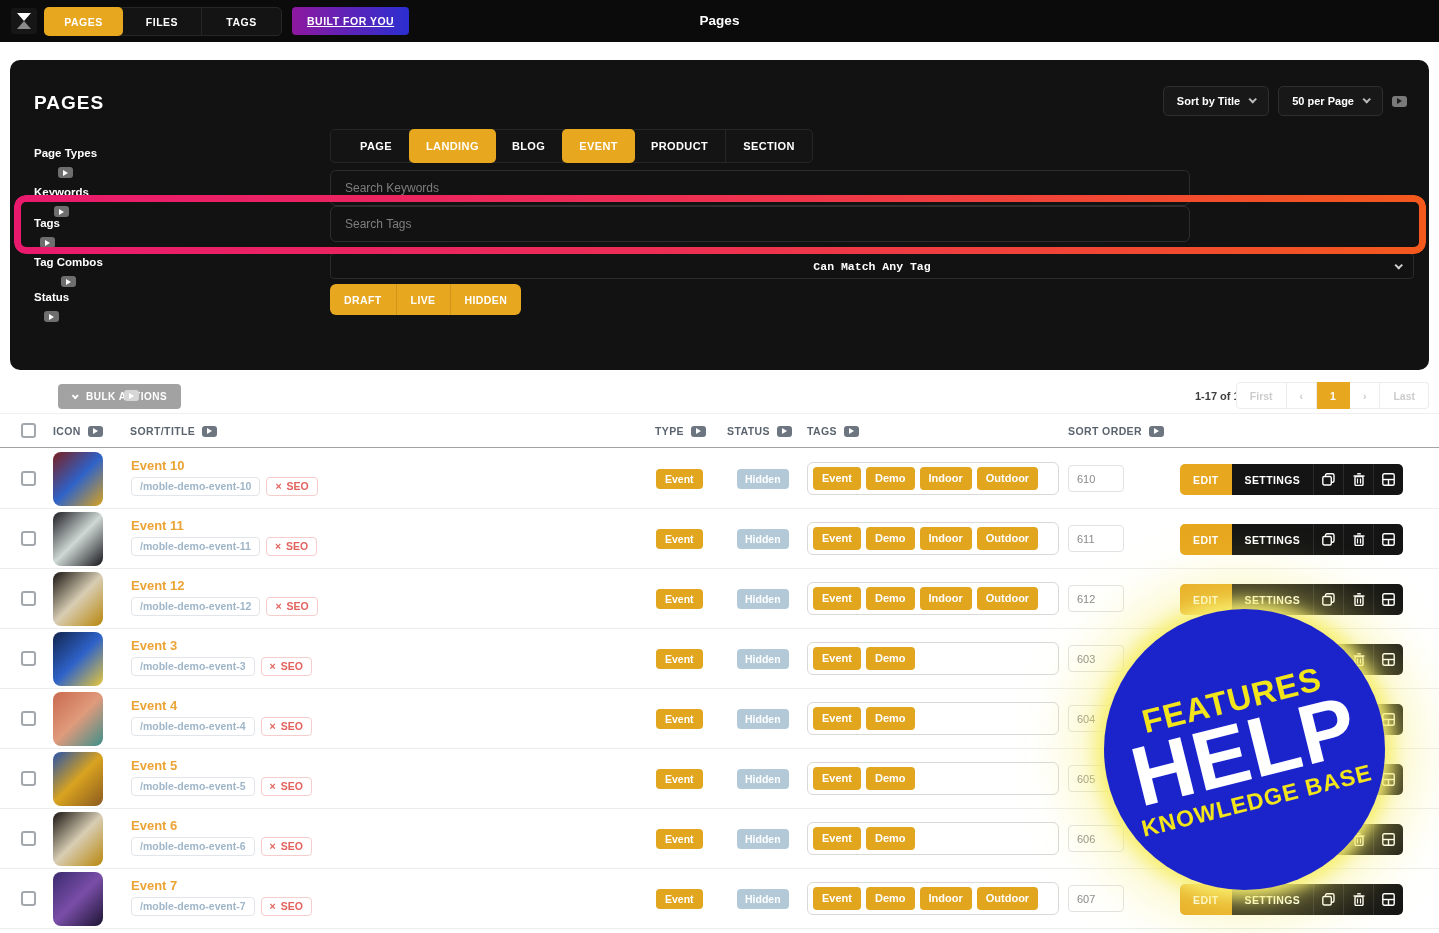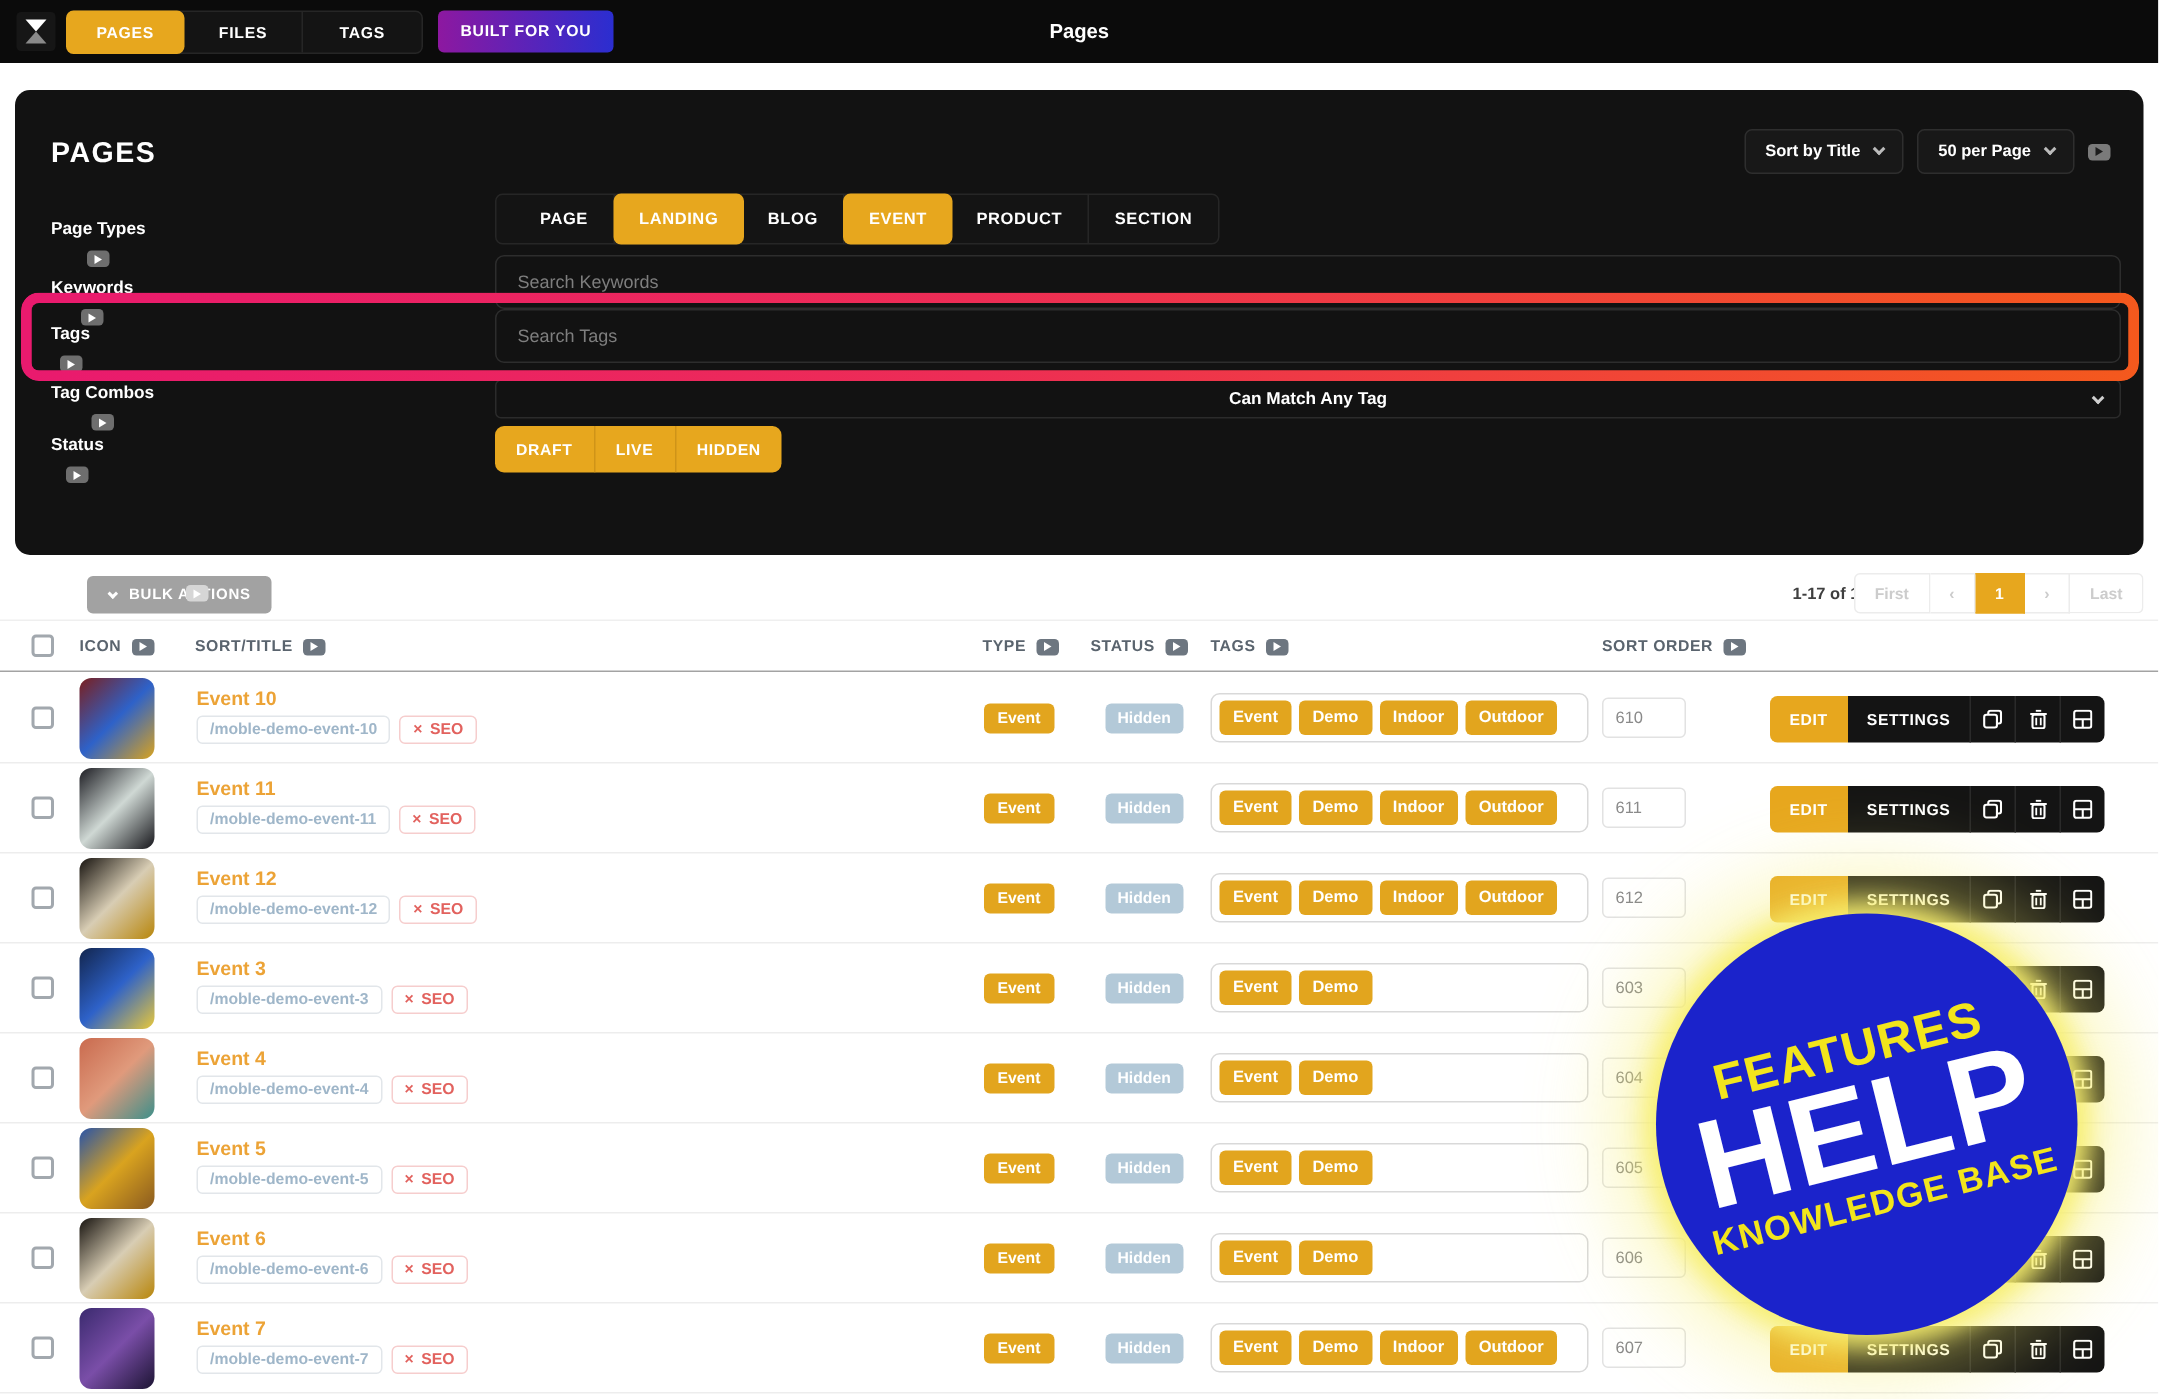--- a/index.html
+++ b/index.html
@@ -6,21 +6,21 @@
   body { font-family:"Liberation Sans","DejaVu Sans",sans-serif; background:#fff; }
   .stage { position:relative; width:1439px; height:933px; overflow:hidden; background:#fff; }
 
   
   .topbar { position:absolute; top:0; left:0; width:100%; height:42px; background:#0b0b0b; z-index:10; }
   .logo { position:absolute; left:11px; top:8px; width:26px; height:26px; background:#161616; border-radius:3px; }
   .nav-group { position:absolute; left:44px; top:7px; height:29px; display:flex; background:#141414; border:1px solid #262626; border-radius:5px; }
   .tab { width:79px; display:flex; align-items:center; justify-content:center; color:#fff; font-size:10.5px; font-weight:bold; letter-spacing:.5px; border-right:1px solid #262626; cursor:pointer; }
   .tab:last-child { border-right:none; }
   .tab.active { background:var(--accent,#E7A71E); border-radius:5px; margin:-1px 0 -1px -1px; height:29px; border-right:none; }
-  .bfy { position:absolute; left:292px; top:7px; height:28px; padding:0 15px; display:flex; align-items:center; color:#fff; font-size:10.5px; font-weight:bold; letter-spacing:.5px; border-radius:4px; background:linear-gradient(90deg,#8D18A0,#2B2ED0); cursor:pointer; }
+  .bfy { position:absolute; left:292px; top:7px; height:28px; padding:0 15px; display:flex; align-items:center; color:#fff; font-size:10.5px; font-weight:bold; letter-spacing:.5px; border-radius:4px; background:linear-gradient(90deg,#8D18A0,#2B2ED0); cursor:pointer;text-decoration:underline; }
   .topbar-title { position:absolute; left:50%; transform:translateX(-50%); top:13px; color:#fff; font-size:13.5px; font-weight:bold; }
   .top-right { position:absolute; right:10px; top:7px; display:flex; gap:8px; }
   .tbtn { height:28px; border:1px solid #3a3a3a; border-radius:5px; background:#101010; color:#fff; font-size:10.5px; font-weight:bold; letter-spacing:.4px; padding:0 14px; display:flex; align-items:center; justify-content:center; cursor:pointer; }
 
   
   .vicon { display:inline-block; width:15px; height:11px; border-radius:3px; position:relative; background:#6e6e6e; flex:none; }
   .vicon::after { content:''; position:absolute; left:5px; top:2.5px; border-left:5px solid #fff; border-top:3px solid transparent; border-bottom:3px solid transparent; }
   .vicon.on-white { background:#fff; } .vicon.on-white::after { border-left-color:#101010; }
   .vicon.head { background:#6d7680; }
   .vicon.light { background:#d6d6d6; }
@@ -32,23 +32,23 @@
   
   .panel { position:absolute; left:10px; top:60px; width:1419px; height:310px; background:#121212; border-radius:10px; z-index:5; }
   .panel-heading { position:absolute; left:24px; top:32px; color:#fff; font-size:19px; font-weight:bold; letter-spacing:1px; }
   .panel-controls { position:absolute; right:22px; top:26px; display:flex; gap:9px; align-items:center; }
   .pdrop { height:30px; border:1px solid #2e2e2e; background:#181818; border-radius:5px; color:#fff; font-weight:bold; font-size:11px; display:flex; align-items:center; padding:0 13px; gap:9px; cursor:pointer; }
   .flabel { position:absolute; left:24px; color:#fff; font-weight:bold; font-size:11.5px; display:flex; gap:8px; align-items:center;flex-direction:column; }
   .seg-group { position:absolute; left:320px; display:flex; background:#141414; border:1px solid #262626; border-radius:5px; height:34px;padding-left:12px; }
   .seg { padding:0 17px; display:flex; align-items:center; color:#fff; font-size:11px; font-weight:bold; letter-spacing:.4px; border-right:1px solid #262626; cursor:pointer; }
   .seg:last-child { border-right:none; }
   .seg.seg-active { background:var(--accent,#E7A71E); border-radius:5px; margin:-1px -1px -1px -1px; border-right:none; }
-  .dk-input { position:absolute; left:320px; width:1084px; height:36px; background:transparent; border:1px solid #2d2d2d; border-radius:6px; color:#ddd; font-size:12px; padding:0 14px; outline:none; font-family:inherit; }
+  .dk-input { position:absolute; left:320px; width:860px; height:36px; background:transparent; border:1px solid #2d2d2d; border-radius:6px; color:#ddd; font-size:12px; padding:0 14px; outline:none; font-family:inherit; }
   .dk-input::placeholder { color:#7e7e7e; }
-  .combo { position:absolute; left:320px; width:1084px; height:26px; border:1px solid #2b2b2b; border-radius:4px; display:flex; align-items:center; justify-content:center; color:#fff; font-size:11.5px; font-weight:bold; cursor:pointer; }
+  .combo { position:absolute; left:320px; width:1084px; height:26px; border:1px solid #2b2b2b; border-radius:4px; display:flex; align-items:center; justify-content:center; color:#fff; font-size:11.5px; font-weight:bold; cursor:pointer;font-family:Liberation Mono, monospace; }
   .combo .chev { position:absolute; right:12px; color:#cfcfcf; }
   .status-group { position:absolute; left:320px; display:flex; height:31px; background:var(--accent,#E7A71E); border-radius:6px; overflow:hidden; }
   .status-seg { padding:0 14px; display:flex; align-items:center; color:#fff; font-size:10.5px; font-weight:bold; letter-spacing:.4px; border-right:1px solid #cf9418; cursor:pointer; }
   .status-seg:last-child { border-right:none; }
   .search-btn { position:absolute; left:15px; top:267px; width:1390px; height:24px; background:#585858; border-radius:4px; color:#3b3b3b; font-size:10.5px; font-weight:bold; letter-spacing:.6px; display:flex; align-items:center; justify-content:center; cursor:pointer; }
 
   
   .ring { position:absolute; left:4px; top:135px; width:1412px; height:59px; border-radius:12px; padding:7px; pointer-events:none; z-index:8;
     background:linear-gradient(90deg,#E91A6E 0%,#ED2D55 45%,#F4591D 100%);
     -webkit-mask:linear-gradient(#fff 0 0) content-box, linear-gradient(#fff 0 0);

